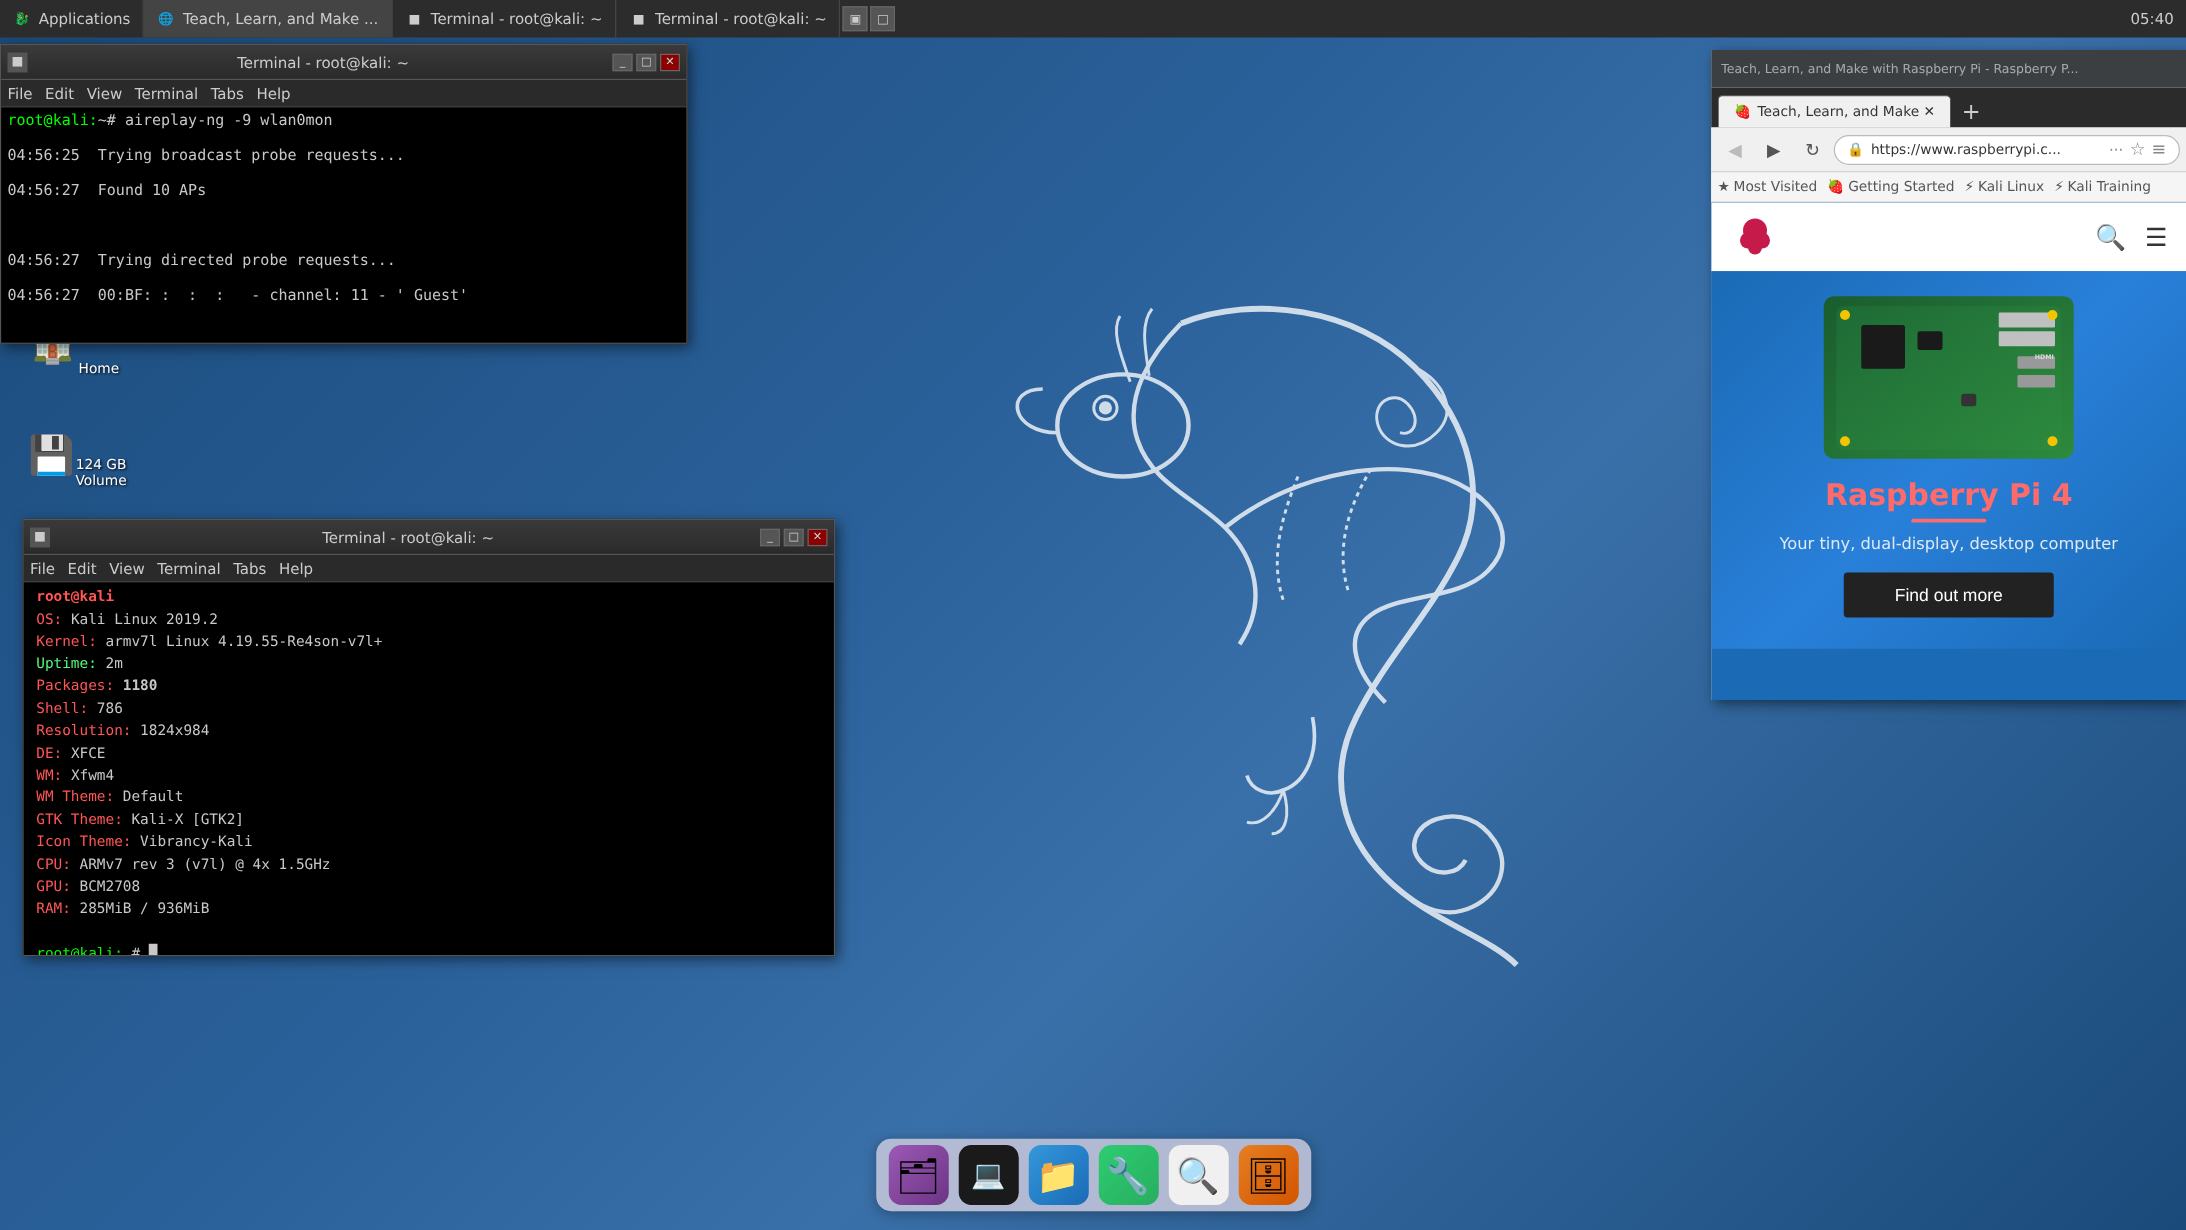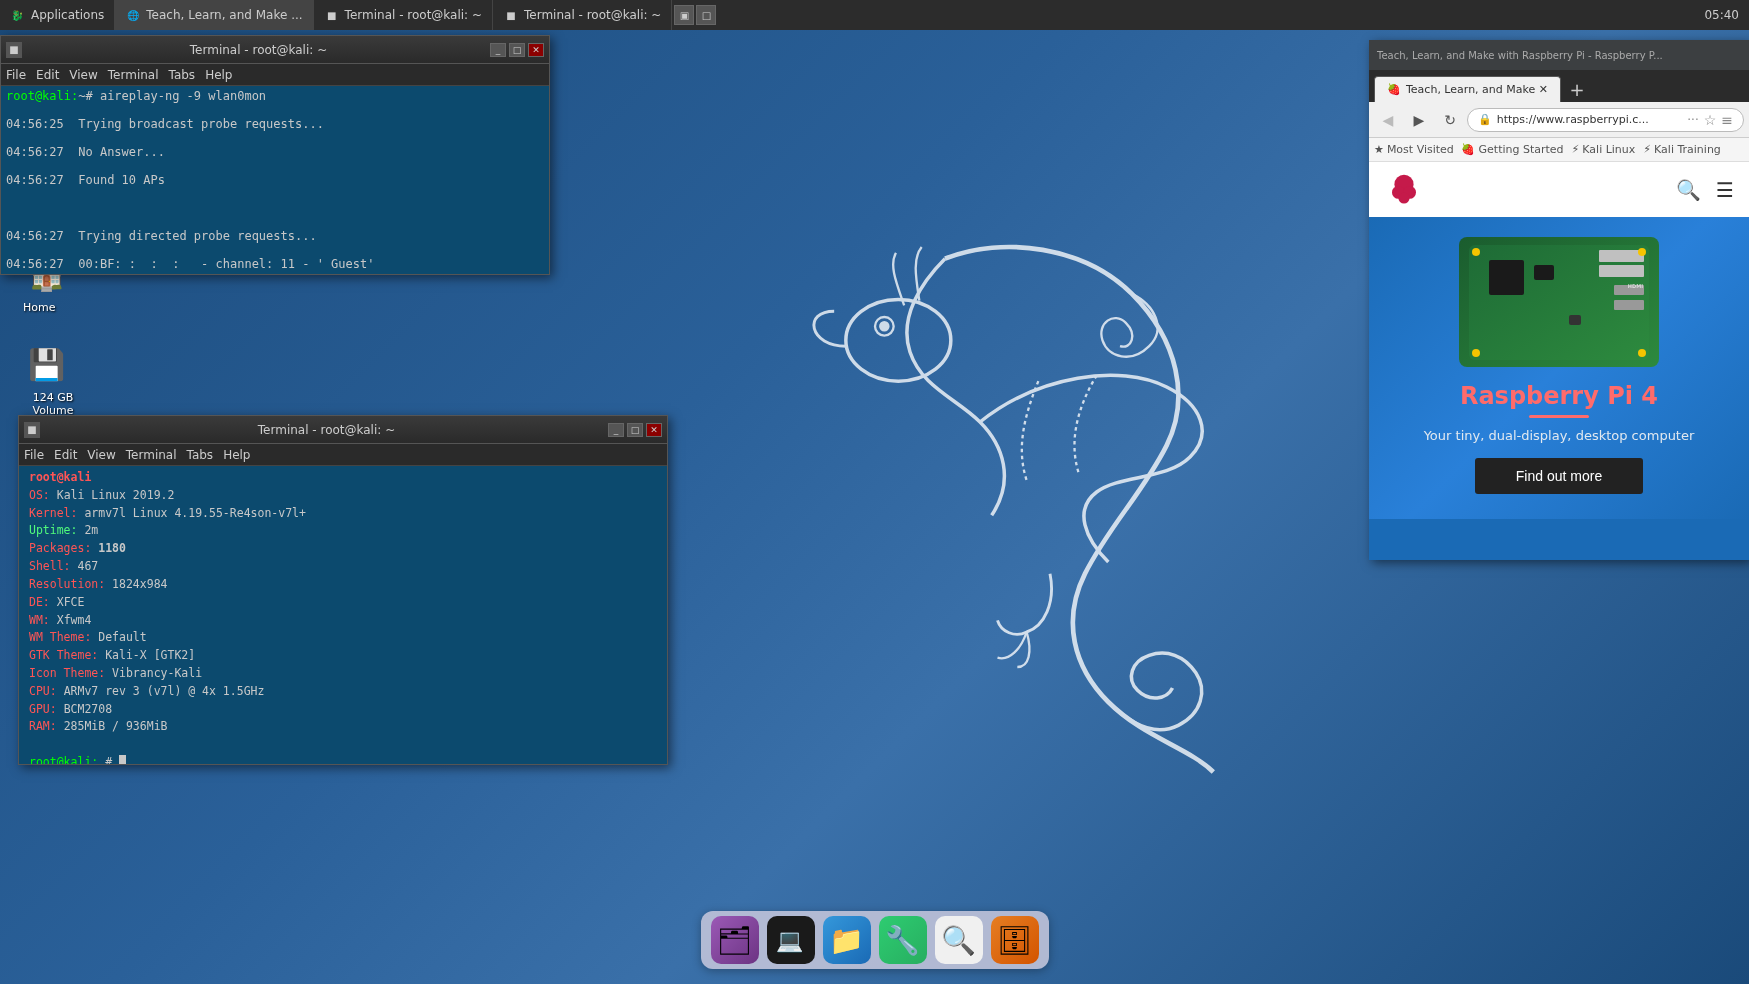--- a/index.html
+++ b/index.html
@@ -92,22 +92,22 @@
       font-size: 10px;
       color: #ccc;
       cursor: pointer;
     }
 
     
     .desktop-icon {
       position: absolute;
       width: 70px;
       display: flex;
-      flex-direction: column;
-      align-items: flex-start;
+      flex-direction: row;
+      align-items: flex-end;
       cursor: pointer;
       padding: 5px;
     }
 
     .desktop-icon-img {
       width: 48px;
       height: 48px;
       display: flex;
       align-items: center;
       justify-content: center;
@@ -190,21 +190,21 @@
       color: #ccc;
       border-bottom: 1px solid #444;
       gap: 10px;
       text-align: right;
     }
 
     .window-menubar span { cursor: pointer; }
 
     .terminal-content {
       flex: 1;
-      background: #0c4a6e;
+      background: #000000;
       color: #c8c8c8;
       font-family: 'DejaVu Sans Mono', 'Courier New', monospace;
       font-size: 12px;
       padding: 3px 5px;
       overflow: hidden;
       white-space: pre;
     }
 
     .term-prompt { color: #00ff00; }
     .term-text { color: #c8c8c8; }
@@ -585,21 +585,20 @@
     <div class="window-menubar">
       <span>File</span>
       <span>Edit</span>
       <span>View</span>
       <span>Terminal</span>
       <span>Tabs</span>
       <span>Help</span>
     </div>
     <div class="terminal-content"><span class="term-line"><span class="term-prompt">root@kali:</span><span class="term-text">~# aireplay-ng -9 wlan0mon</span></span>
 <span class="term-line"><span class="term-text">04:56:25  Trying broadcast probe requests...</span></span>
-<span class="term-line"><span class="term-text">04:56:27  No Answer...</span></span>
 <span class="term-line"><span class="term-text">04:56:27  Found 10 APs</span></span>
 <span class="term-line"> </span>
 <span class="term-line"><span class="term-text">04:56:27  Trying directed probe requests...</span></span>
 <span class="term-line"><span class="term-text">04:56:27  00:BF: :  :  :   - channel: 11 - ' Guest'</span></span>
 
 
 
 
 </div>
   </div>
@@ -621,21 +620,21 @@
       <span>Terminal</span>
       <span>Tabs</span>
       <span>Help</span>
     </div>
     <div class="terminal-content" style="display:flex; gap: 0;">
       <div style="font-size: 11.5px; line-height: 1.55; white-space: pre; padding-left: 5px;"><span style="color:#ff5555; font-weight:bold;">root@kali</span>
 <span style="color:#ff5555;">OS:</span><span style="color:#c8c8c8;"> Kali Linux 2019.2</span>
 <span style="color:#ff5555;">Kernel:</span><span style="color:#c8c8c8;"> armv7l Linux 4.19.55-Re4son-v7l+</span>
 <span style="color:#50fa7b;">Uptime:</span><span style="color:#c8c8c8;"> 2m</span>
 <span style="color:#ff5555;">Packages:</span><span style="color:#c8c8c8;font-weight:bold;"> 1180</span>
-<span style="color:#ff5555;">Shell:</span><span style="color:#c8c8c8;"> 467</span>
+<span style="color:#ff5555;">Shell:</span><span style="color:#c8c8c8;"> 786</span>
 <span style="color:#ff5555;">Resolution:</span><span style="color:#c8c8c8;"> 1824x984</span>
 <span style="color:#ff5555;">DE:</span><span style="color:#c8c8c8;"> XFCE</span>
 <span style="color:#ff5555;">WM:</span><span style="color:#c8c8c8;"> Xfwm4</span>
 <span style="color:#ff5555;">WM Theme:</span><span style="color:#c8c8c8;"> Default</span>
 <span style="color:#ff5555;">GTK Theme:</span><span style="color:#c8c8c8;"> Kali-X [GTK2]</span>
 <span style="color:#ff5555;">Icon Theme:</span><span style="color:#c8c8c8;"> Vibrancy-Kali</span>
 <span style="color:#ff5555;">CPU:</span><span style="color:#c8c8c8;"> ARMv7 rev 3 (v7l) @ 4x 1.5GHz</span>
 <span style="color:#ff5555;">GPU:</span><span style="color:#c8c8c8;"> BCM2708</span>
 <span style="color:#ff5555;">RAM:</span><span style="color:#c8c8c8;"> 285MiB / 936MiB</span>
 

